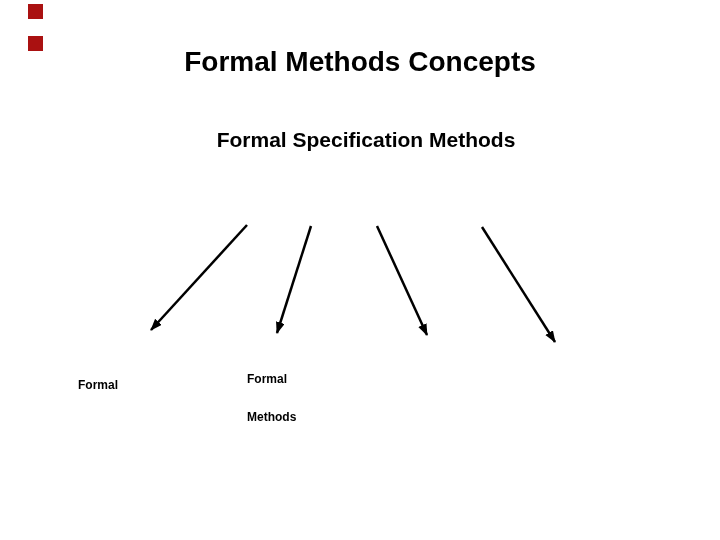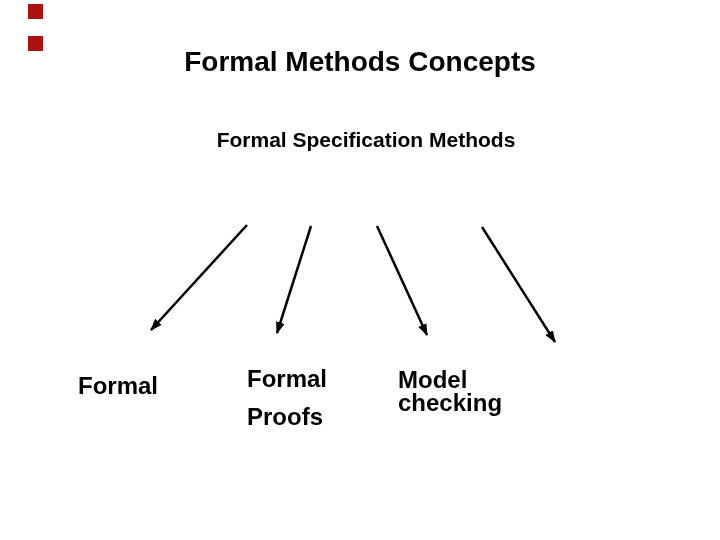--- a/index.html
+++ b/index.html
@@ -47,21 +47,21 @@
   }
   .arrows-layer {
     position: absolute;
     top: 0;
     left: 0;
     width: 720px;
     height: 540px;
   }
   .branch-label {
     position: absolute;
-    font-size: 24px;
+    font-size: 12px;
     font-weight: bold;
     white-space: nowrap;
   }
   .branch-1 { left: 78px;  top: 367px; line-height: 37px; }
   .branch-2 { left: 247px; top: 360px; line-height: 38px; }
   .branch-3 { left: 398px; top: 368px; line-height: 23px; }
   .branch-4 { left: 533px; top: 366px; line-height: 23px; }
 </style>
 </head>
 <body>
@@ -86,22 +86,18 @@
     <line x1="377" y1="226" x2="427" y2="335" stroke-width="2.5" marker-end="url(#ah)" stroke="#000000"></line>
     <line x1="482" y1="227" x2="555" y2="342" stroke-width="2.5" marker-end="url(#ah)" stroke="#000000"></line>
   </svg>
 
   <div class="branch-label branch-1" style="color: rgb(0, 0, 0);">
     <div>Formal</div>
   </div>
 
   <div class="branch-label branch-2" style="color: rgb(0, 0, 0);">
     <div>Formal</div>
-    <div>Proofs</div>
+    <div>Methods</div>
   </div>
 
-  <div class="branch-label branch-3" style="color: rgb(0, 0, 0);">
-    <div>Model</div>
-    <div>checking</div>
-  </div>
 
 
 </div>
 
 </body></html>

